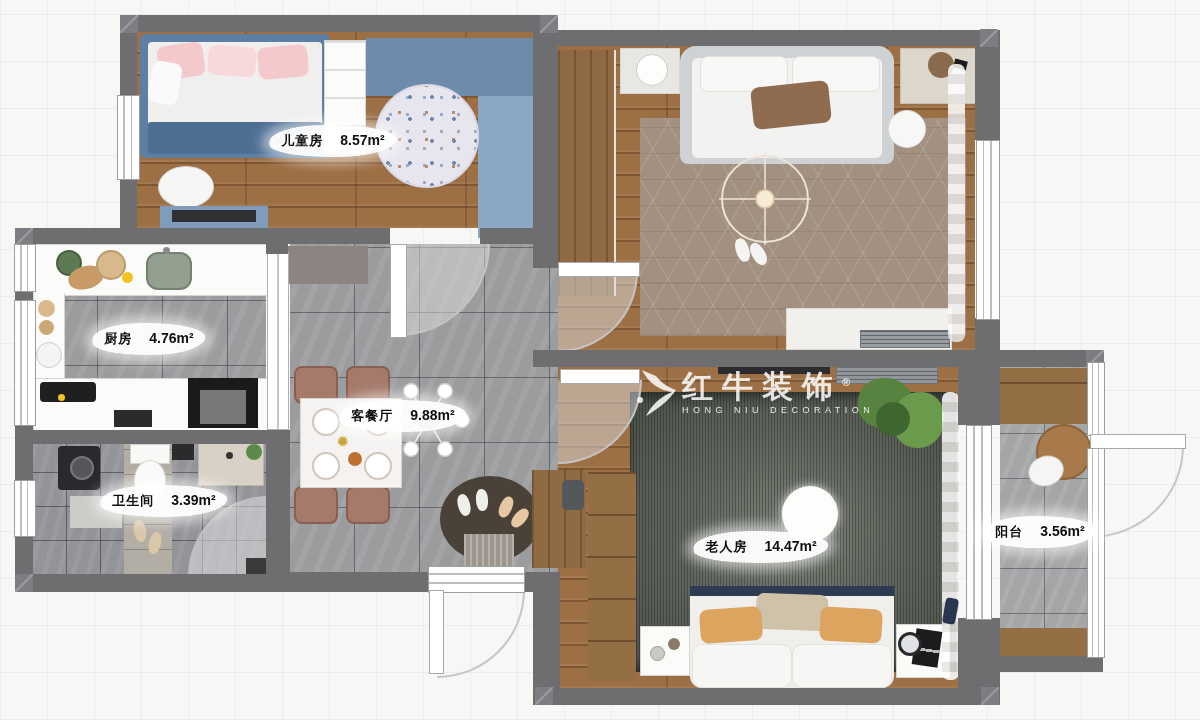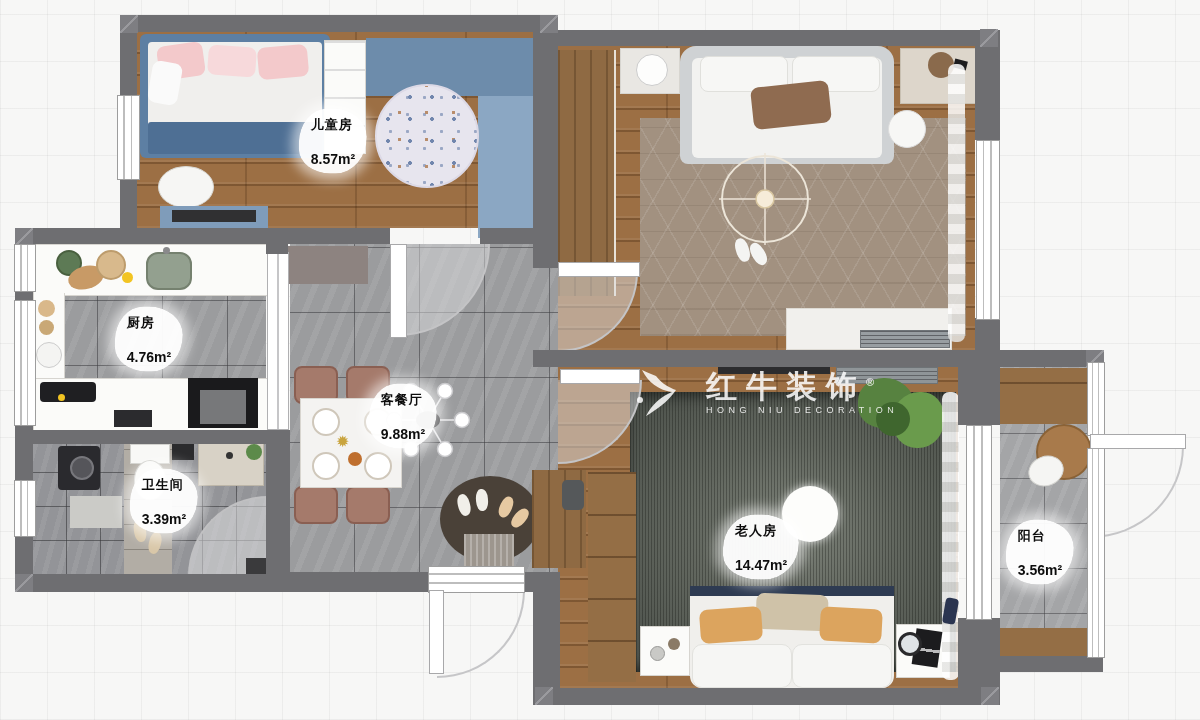--- a/index.html
+++ b/index.html
@@ -51,27 +51,27 @@
   .arcBR{position:absolute;z-index:22;border-radius:0 0 100% 0;
     background:rgba(219,219,221,0.50);border:0 solid #c4c4c6;border-right-width:2px;border-bottom-width:2px;}
   .arcTL{position:absolute;z-index:22;border-radius:100% 0 0 0;
     background:rgba(222,222,224,0.55);border:0 solid #c0c0c2;border-top-width:2px;border-left-width:2px;}
   .arcLine{position:absolute;z-index:22;border-radius:0 0 100% 0;background:transparent;
     border:0 solid #c6c6c8;border-right-width:2px;border-bottom-width:2px;}
   .curtain{position:absolute;z-index:9;border-radius:7px;opacity:0.85;
     background:repeating-linear-gradient(180deg, #ffffff 0 10px, #e4e4e2 10px 20px);}
   
   .room-label{position:absolute;transform:translate(-50%,-50%);z-index:40;
-    background:rgba(255,255,255,0.96);padding:7px 12px;text-align:left;
+    background:rgba(255,255,255,0.96);padding:7px 12px;text-align:right;
     border-radius:46% 54% 50% 50% / 58% 48% 62% 42%;
-    box-shadow:0 0 12px 7px rgba(255,255,255,0.55);display:flex;flex-direction:column;gap:17px;}
+    box-shadow:0 0 12px 7px rgba(255,255,255,0.55);display:flex;flex-direction:row;gap:17px;}
   .rname{font-size:13px;font-weight:bold;color:#0d0d0d;letter-spacing:1px;white-space:nowrap;}
   .rarea{font-size:14px;font-weight:bold;color:#0d0d0d;white-space:nowrap;}
   
-  .watermark{position:absolute;z-index:35;display:flex;align-items:center;gap:24px;
+  .watermark{position:absolute;z-index:35;display:flex;align-items:center;gap:0;
     color:rgba(255,255,255,0.85);}
   .wm-cn{font-size:31px;font-weight:bold;letter-spacing:9px;line-height:1.05;white-space:nowrap;}
   .wm-reg{font-size:11px;vertical-align:super;letter-spacing:0;}
   .wm-en{font-size:9px;letter-spacing:4.5px;margin-top:2px;white-space:nowrap;}
   .lightsvg{position:absolute;z-index:20;}
   .lantern{position:absolute;z-index:12;border-radius:50%;background:#fdfdfb;
     box-shadow:0 0 10px rgba(255,255,255,0.8);}
 </style>
 </head>
 <body>
@@ -316,18 +316,18 @@
     <span class="rarea">9.88m²</span>
   </div>
   <div class="room-label" style="left:164px;top:501px;">
     <span class="rname">卫生间</span>
     <span class="rarea">3.39m²</span>
   </div>
   <div class="room-label" style="left:761px;top:547px;">
     <span class="rname">老人房</span>
     <span class="rarea">14.47m²</span>
   </div>
-  <div class="room-label" style="left:1040px;top:552px;">
+  <div class="room-label" style="left:1040px;top:532px;">
     <span class="rname">阳台</span>
     <span class="rarea">3.56m²</span>
   </div>
 
 </div>
 
 </body></html>

